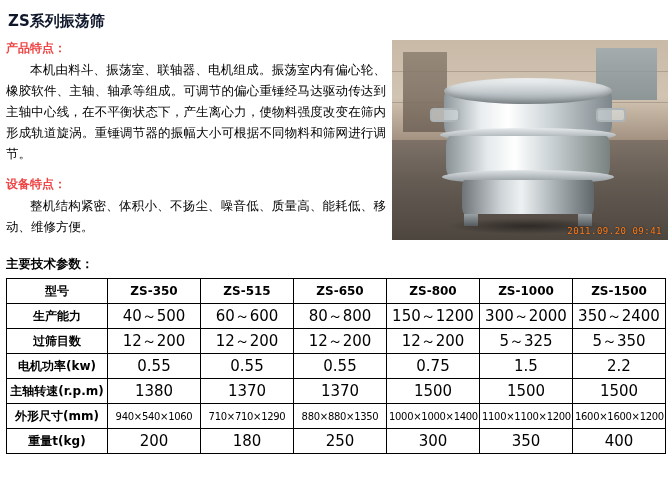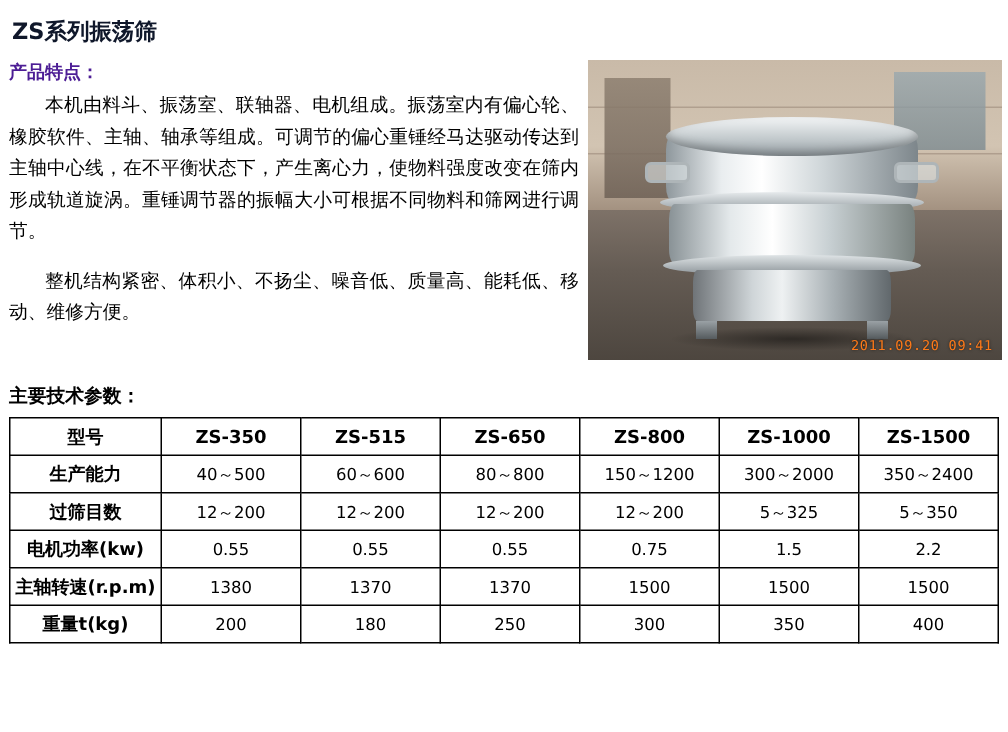--- a/index.html
+++ b/index.html
@@ -31,21 +31,21 @@
   .left-col {
     position: absolute;
     left: 4px;
     top: 40px;
     width: 382px;
   }
   .sec-head {
     font-size: 12px;
     font-weight: bold;
     margin: 0 0 2px 2px;
-    color: #4c1d95;
+    color: #ef4444;
   }
   .para {
     font-size: 12.5px;
     line-height: 21px;
     text-indent: 24px;
     margin: 0 0 6px 2px;
     text-align: justify;
     color: #000;
   }
   .spacer-sm { height: 6px; }
@@ -179,21 +179,21 @@
     left: 6px;
     top: 278px;
     width: 660px;
     border-collapse: collapse;
     table-layout: fixed;
     padding-left: 29px;
   }
   table.spec td {
     border: 1px solid #000;
     text-align: center;
-    font-size: 11px;
+    font-size: 15px;
     height: 22px;
     padding: 1px 2px;
     white-space: nowrap;
     overflow: hidden;
   }
   table.spec td.rowhead {
     font-weight: bold;
     font-size: 12px;
     width: 96px;
   }
@@ -210,20 +210,21 @@
 <body>
 
 <div class="page">
 
   <div class="title">ZS系列振荡筛</div>
 
   <div class="left-col">
     <div class="sec-head">产品特点：</div>
     <p class="para">本机由料斗、振荡室、联轴器、电机组成。振荡室内有偏心轮、橡胶软件、主轴、轴承等组成。可调节的偏心重锤经马达驱动传达到主轴中心线，在不平衡状态下，产生离心力，使物料强度改变在筛内形成轨道旋涡。重锤调节器的振幅大小可根据不同物料和筛网进行调节。</p>
     <div class="spacer-sm"></div>
+    <div class="sec-head">设备特点：</div>
     <p class="para">整机结构紧密、体积小、不扬尘、噪音低、质量高、能耗低、移动、维修方便。</p>
   </div>
 
   <div class="photo">
     <div class="sky"></div>
     <div class="wall">
       <div class="wall-line" style="top:30%"></div>
       <div class="wall-line" style="top:60%"></div>
     </div>
     <div class="door"></div>
@@ -290,20 +291,29 @@
     <tr>
       <td class="rowhead">主轴转速(r.p.m)</td>
       <td>1380</td>
       <td>1370</td>
       <td>1370</td>
       <td>1500</td>
       <td>1500</td>
       <td>1500</td>
     </tr>
     <tr>
+      <td class="rowhead">外形尺寸(mm)</td>
+      <td class="tight">940×540×1060</td>
+      <td class="tight">710×710×1290</td>
+      <td class="tight">880×880×1350</td>
+      <td class="tight">1000×1000×1400</td>
+      <td class="tight">1100×1100×1200</td>
+      <td class="tight">1600×1600×1200</td>
+    </tr>
+    <tr>
       <td class="rowhead">重量t(kg)</td>
       <td>200</td>
       <td>180</td>
       <td>250</td>
       <td>300</td>
       <td>350</td>
       <td>400</td>
     </tr>
   </tbody>
     </table>

